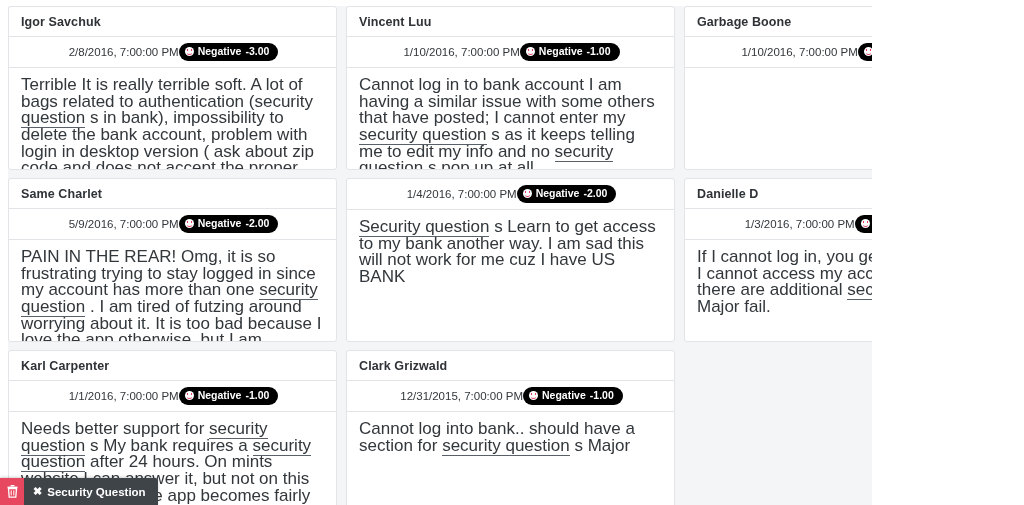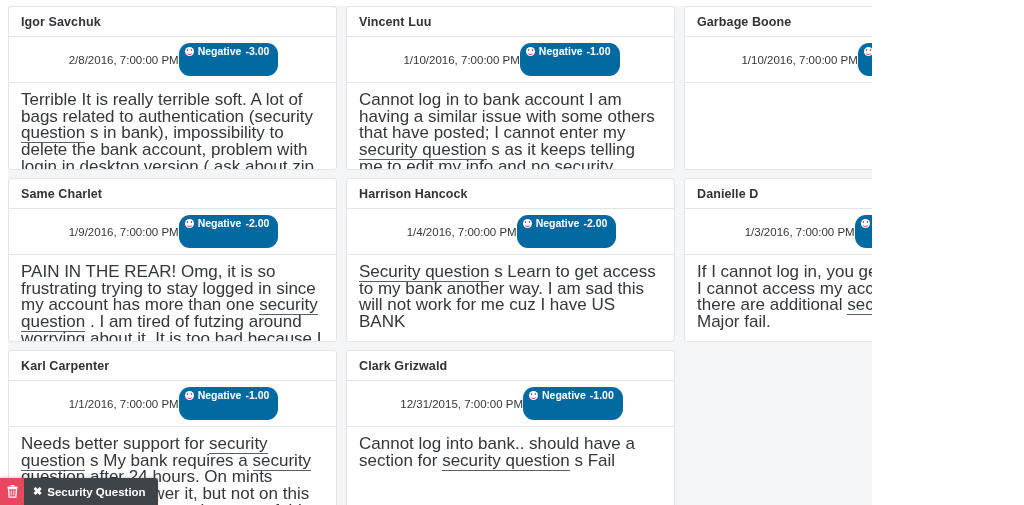--- a/index.html
+++ b/index.html
@@ -63,24 +63,24 @@
     min-height: 28px;
   }
   .card-date {
     font-size: 11.5px;
     color: #32373b;
   }
   .badge {
     display: inline-flex;
     align-items: center;
     gap: 4px;
-    background: #0369a1;
+    background: #000000;
     color: #ffffff;
     border-radius: 11px;
-    padding: 2px 9px 18px 6px;
+    padding: 2px 9px 3px 6px;
     font-size: 10.5px;
     font-weight: bold;
     white-space: nowrap;
     line-height: 1.25;
   }
   .badge-face {
     width: 9px; height: 9px;
     border-radius: 50%;
     background: #ffffff;
     position: relative;
@@ -196,33 +196,30 @@
             <span>Negative</span>
             <span>-1.00</span>
           </span>
         </div>
       </div>
       <div class="card">
         <div class="card-header">
           <div class="card-title">Same Charlet</div>
         </div>
         <div class="card-meta">
-          <span class="card-date">1/9/2016, 7:00:00 PM</span>
+          <span class="card-date">5/9/2016, 7:00:00 PM</span>
           <span class="badge">
             <span class="badge-face"></span>
             <span>Negative</span>
             <span>-2.00</span>
           </span>
         </div>
         <div class="card-body"><span>PAIN IN THE REAR! Omg, it is so frustrating trying to stay logged in since my account has more than one </span><span class="kw">security question</span><span> . I am tired of futzing around worrying about it. It is too bad because I love the app otherwise, but I am uninstalling. Excel, here I come...</span></div>
       </div>
       <div class="card">
-        <div class="card-header">
-          <div class="card-title">Harrison Hancock</div>
-        </div>
         <div class="card-meta">
           <span class="card-date">1/4/2016, 7:00:00 PM</span>
           <span class="badge">
             <span class="badge-face"></span>
             <span>Negative</span>
             <span>-2.00</span>
           </span>
         </div>
         <div class="card-body"><span> </span><span class="kw">Security question</span><span> s Learn to get access to my bank another way. I am sad this will not work for me cuz I have US BANK</span></div>
       </div>
@@ -259,21 +256,21 @@
           <div class="card-title">Clark Grizwald</div>
         </div>
         <div class="card-meta">
           <span class="card-date">12/31/2015, 7:00:00 PM</span>
           <span class="badge">
             <span class="badge-face"></span>
             <span>Negative</span>
             <span>-1.00</span>
           </span>
         </div>
-        <div class="card-body"><span>Cannot log into bank.. should have a section for </span><span class="kw">security question</span><span> s Fail</span></div>
+        <div class="card-body"><span>Cannot log into bank.. should have a section for </span><span class="kw">security question</span><span> s Major</span></div>
       </div>
     </div>
 
   <div class="top-gutter"></div>
   <div class="left-gutter"></div>
 
   <div class="tag-overlay">
     <div class="tag-delete">
       <svg width="11" height="13" viewBox="0 0 11 13" aria-hidden="true">
         <rect x="0.5" y="1.6" width="10" height="1.6" fill="#ffffff"></rect>

